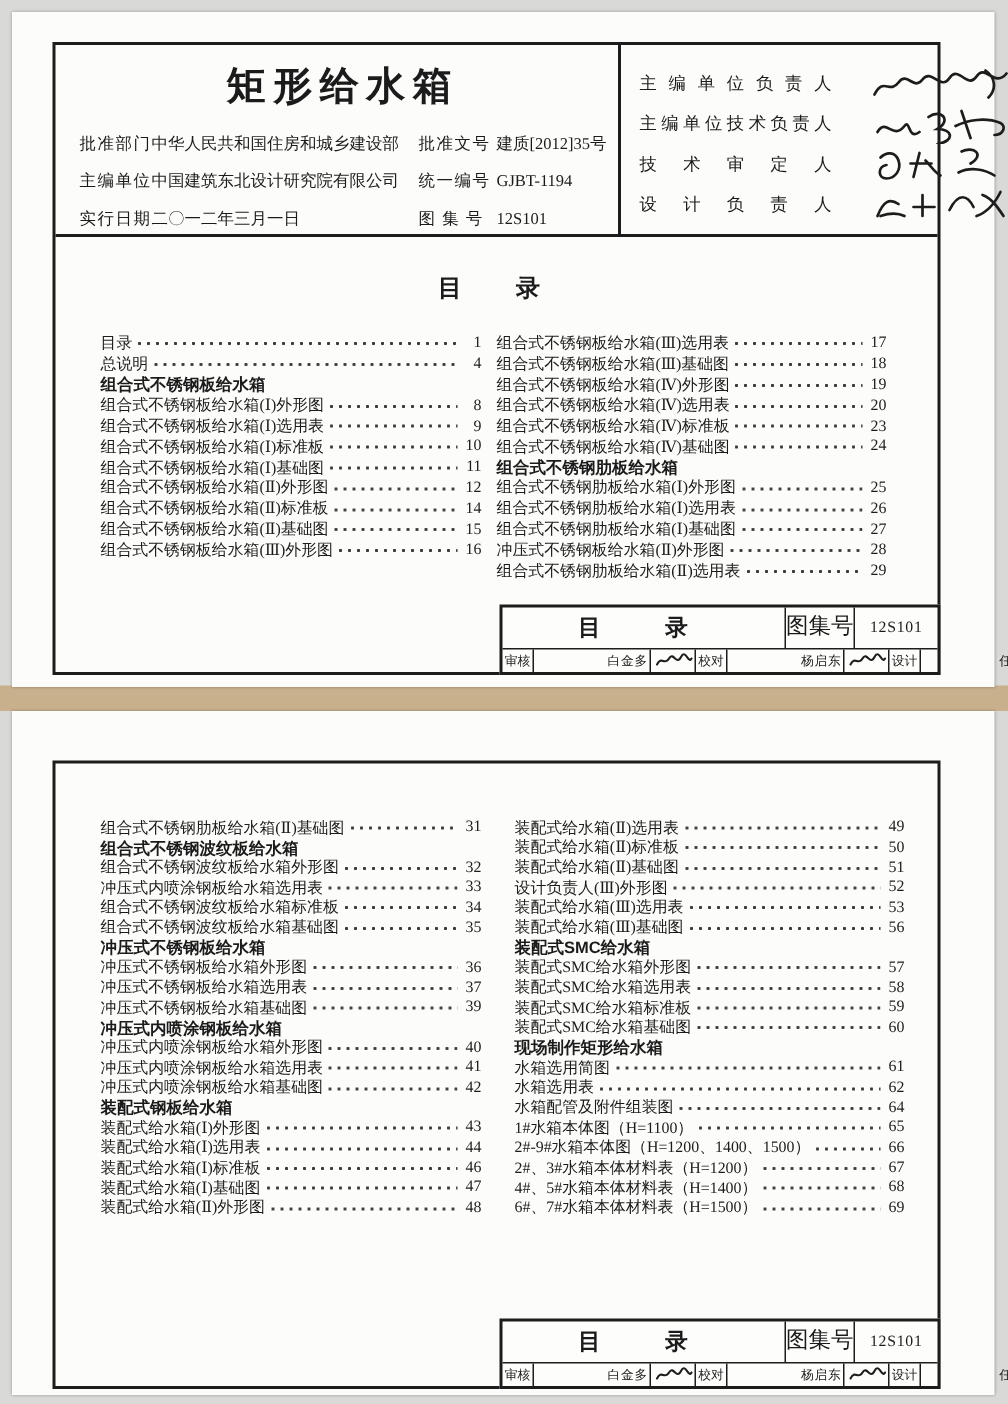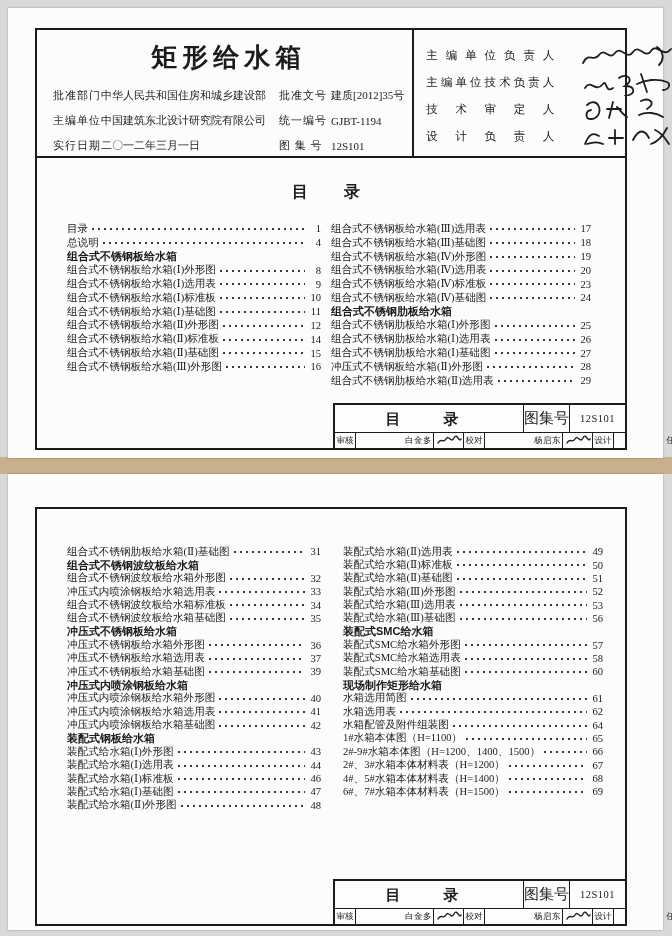--- a/index.html
+++ b/index.html
@@ -461,21 +461,21 @@
           <span class="toc-page">50</span>
         </div>
 
         <div class="toc-row">
           <span class="toc-text">装配式给水箱(Ⅱ)基础图</span>
           <span class="dots"></span>
           <span class="toc-page">51</span>
         </div>
 
         <div class="toc-row">
-          <span class="toc-text">装配式给水箱(Ⅲ)外形图</span>
+          <span class="toc-text">设计负责人(Ⅲ)外形图</span>
           <span class="dots"></span>
           <span class="toc-page">52</span>
         </div>
 
         <div class="toc-row">
           <span class="toc-text">装配式给水箱(Ⅲ)选用表</span>
           <span class="dots"></span>
           <span class="toc-page">53</span>
         </div>
 
@@ -495,20 +495,25 @@
           <span class="dots"></span>
           <span class="toc-page">57</span>
         </div>
 
         <div class="toc-row">
           <span class="toc-text">装配式SMC给水箱选用表</span>
           <span class="dots"></span>
           <span class="toc-page">58</span>
         </div>
 
+        <div class="toc-row">
+          <span class="toc-text">装配式SMC给水箱标准板</span>
+          <span class="dots"></span>
+          <span class="toc-page">59</span>
+        </div>
 
         <div class="toc-row">
           <span class="toc-text">装配式SMC给水箱基础图</span>
           <span class="dots"></span>
           <span class="toc-page">60</span>
         </div>
 
         <div class="toc-row bold-entry no-page">
           <span class="toc-text">现场制作矩形给水箱</span>
 

